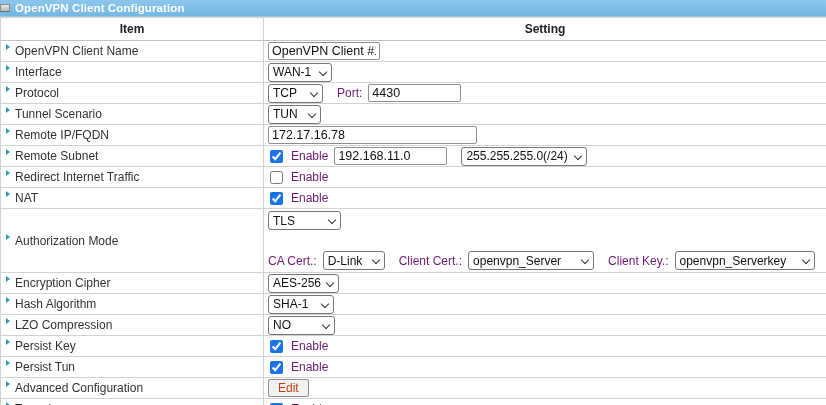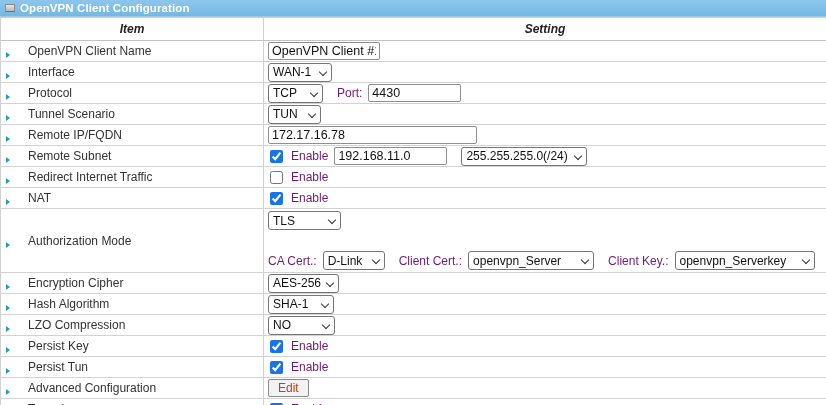--- a/index.html
+++ b/index.html
@@ -4,42 +4,42 @@
 <style>
   * { margin:0; padding:0; box-sizing:border-box; }
   html,body { background:#fff; }
   body { font-family:"Liberation Sans", sans-serif; }
   .screen { width:826px; height:405px; overflow:hidden; background:#fff; position:relative; }
 
   
   .titlebar {
     height:17px; width:100%;
     background:linear-gradient(to bottom, var(--header_blue_light,#8dc6ec), var(--header_blue,#74b7e4));
-    display:flex; align-items:center; padding-left:5px; gap:5px;
+    display:flex; align-items:center; gap:5px;
     border-bottom:1px solid #9fc6dd;
   }
   .titlebar .box-icon {
     width:10px; height:8px; display:inline-block;
     background:linear-gradient(to bottom,#e6e6e6,#b9b9b9);
     border:1px solid #8b8b8b; border-bottom-color:#6e6e6e;
   }
   .titlebar .title { color:#fff; font-size:11.5px; font-weight:bold; letter-spacing:.1px; }
 
   
   table.cfg { width:826px; border-collapse:collapse; table-layout:fixed; }
   table.cfg col.c1 { width:263px; }
   table.cfg col.c2 { width:563px; }
   table.cfg th, table.cfg td { border:1px solid var(--border_gray,#d2d2d2); }
   table.cfg th {
     height:23px; font-size:12px; font-weight:bold; color:#222;
-    text-align:center; background:#fff; border-bottom-color:#c2c2c2;font-style:italic;
+    text-align:center; background:#fff; border-bottom-color:#c2c2c2;
   }
   table.cfg td { height:21px; vertical-align:middle; }
   td.item { padding-left:5px; }
-  .item-inner { display:flex; align-items:flex-end; gap:18px; }
+  .item-inner { display:flex; align-items:flex-start; gap:5px; }
   .arrow {
     width:0; height:0; display:inline-block; flex:0 0 auto;
     border-left:4px solid var(--arrow_teal,#2a9bb5);
     border-top:3.5px solid transparent; border-bottom:3.5px solid transparent;
   }
   .item-label { font-size:12px; color:#333; white-space:nowrap; }
   td.setting { padding-left:4px; }
   .set-inner { display:flex; align-items:center; gap:6px; flex-wrap:nowrap; }
 
   

